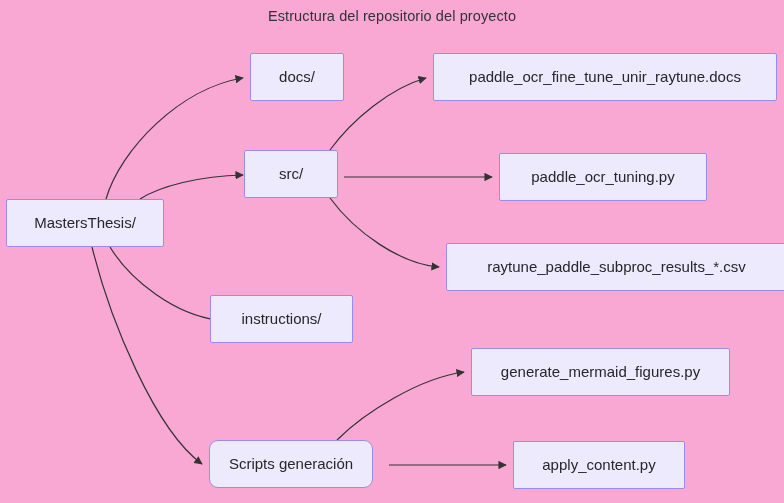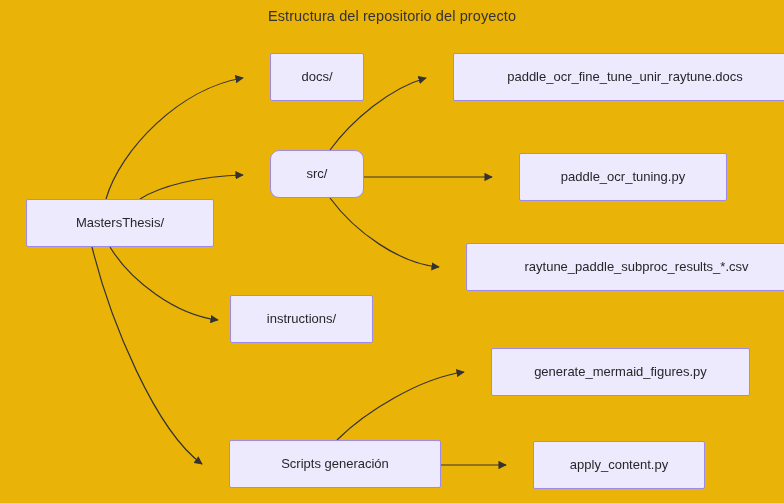--- a/index.html
+++ b/index.html
@@ -7,21 +7,21 @@
     padding: 0;
     background: #ffffff;
   }
   body {
     font-family: "Liberation Sans", sans-serif;
   }
   #diagram-root {
     position: relative;
     width: 784px;
     height: 503px;
-    background: #eab308;
+    background: #f9a8d4;
     overflow: hidden;
   }
   #diagram-title {
     position: absolute;
     top: 8px;
     left: 0;
     width: 784px;
     text-align: center;
     font-size: 14.5px;
     color: #333238;
@@ -39,26 +39,25 @@
   }
   .node {
     position: absolute;
     box-sizing: border-box;
     background: #ECEAFC;
     border: 1px solid #9C8BEA;
     border-radius: 2px;
     display: flex;
     align-items: center;
     justify-content: center;
-    font-size: 13px;
+    font-size: 15px;
     color: #27262b;
     font-family: "Liberation Sans", sans-serif;
     white-space: nowrap;
     padding: 0 14px;
-    margin-left: 20px;
   }
   .node-label {
     display: block;
     line-height: 1.15;
   }
 </style>
 </head>
 <body>
 
 <div id="diagram-root">
@@ -78,45 +77,45 @@
         <path d="M 92 247 C 110 320, 155 430, 202 464" fill="none" stroke="#333333" stroke-width="1.2" marker-end="url(#arrowhead)"></path>
         <path d="M 330 150 C 352 120, 390 88, 426 78" fill="none" stroke="#333333" stroke-width="1.2" marker-end="url(#arrowhead)"></path>
         <path d="M 344 177 L 492 177" fill="none" stroke="#333333" stroke-width="1.2" marker-end="url(#arrowhead)"></path>
         <path d="M 330 198 C 355 232, 400 264, 439 267" fill="none" stroke="#333333" stroke-width="1.2" marker-end="url(#arrowhead)"></path>
         <path d="M 337 440 C 365 412, 420 378, 464 372" fill="none" stroke="#333333" stroke-width="1.2" marker-end="url(#arrowhead)"></path>
         <path d="M 389 465 L 506 465" fill="none" stroke="#333333" stroke-width="1.2" marker-end="url(#arrowhead)"></path>
       </g>
   </svg>
 
   <div id="nodes-layer">
-      <div class="node" style="left: 6px; top: 199px; width: 188px; height: 48px; align-items: center;">
+      <div class="node" style="left: 6px; top: 199px; width: 158px; height: 48px; align-items: center;">
         <span class="node-label">MastersThesis/</span>
       </div>
       <div class="node" style="left: 250px; top: 53px; width: 94px; height: 48px;">
         <span class="node-label">docs/</span>
       </div>
       <div class="node" style="left: 433px; top: 53px; width: 344px; height: 48px;">
         <span class="node-label">paddle_ocr_fine_tune_unir_raytune.docs</span>
       </div>
-      <div class="node" style="left: 250px; top: 150px; width: 94px; height: 48px; border-radius: 9px;">
+      <div class="node" style="left: 244px; top: 150px; width: 94px; height: 48px;">
         <span class="node-label">src/</span>
       </div>
       <div class="node" style="left: 499px; top: 153px; width: 208px; height: 48px;">
         <span class="node-label">paddle_ocr_tuning.py</span>
       </div>
       <div class="node" style="left: 446px; top: 243px; width: 341px; height: 48px;">
         <span class="node-label">raytune_paddle_subproc_results_*.csv</span>
       </div>
       <div class="node" style="left: 210px; top: 295px; width: 143px; height: 48px;">
         <span class="node-label">instructions/</span>
       </div>
       <div class="node" style="left: 471px; top: 348px; width: 259px; height: 48px;">
         <span class="node-label">generate_mermaid_figures.py</span>
       </div>
-      <div class="node" style="left: 209px; top: 440px; width: 212px; height: 48px;">
+      <div class="node" style="left: 209px; top: 440px; width: 164px; height: 48px; border-radius: 9px;">
         <span class="node-label">Scripts generación</span>
       </div>
       <div class="node" style="left: 513px; top: 441px; width: 172px; height: 48px;">
         <span class="node-label">apply_content.py</span>
       </div>
     </div>
 
 </div>
 
 </body></html>

